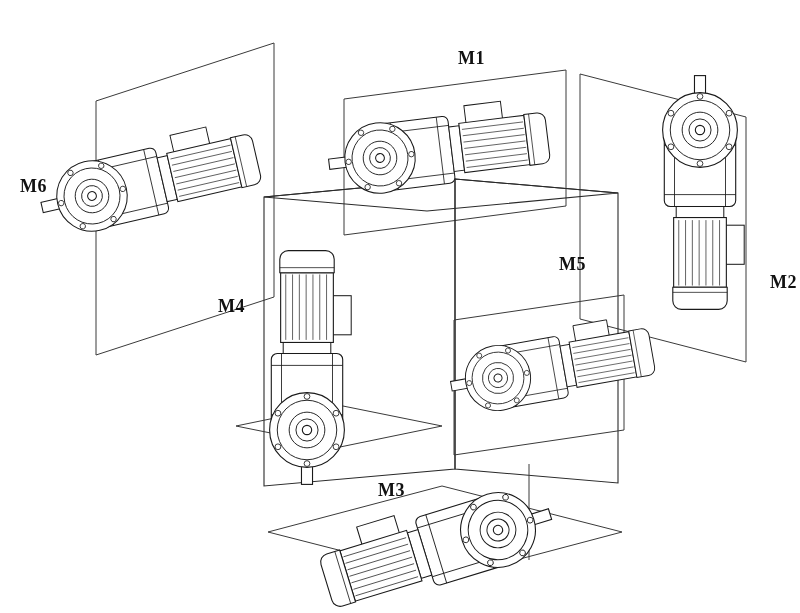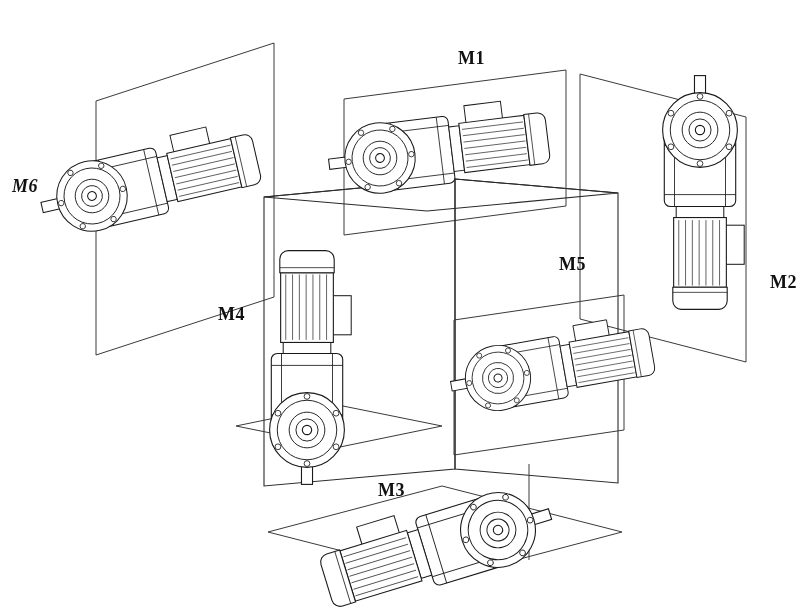--- a/index.html
+++ b/index.html
@@ -27,23 +27,23 @@
     font-weight: bold;
     font-size: 18px;
     color: #111111;
     letter-spacing: 0.5px;
     user-select: none;
     white-space: nowrap;
   }
   .lbl-m1 { left: 452px; top: 48px; }
   .lbl-m2 { left: 764px; top: 272px; }
   .lbl-m3 { left: 372px; top: 480px; }
-  .lbl-m4 { left: 212px; top: 304px; }
+  .lbl-m4 { left: 212px; top: 296px; }
   .lbl-m5 { left: 553px; top: 254px; font-family: Liberation Serif, serif; }
-  .lbl-m6 { left: 6px;   top: 176px; font-style: italic; }
+  .lbl-m6 { left: 14px;   top: 176px; }
 </style>
 </head>
 <body>
 
 <div class="stage">
 
   <svg class="diagram-svg" width="800" height="613" viewBox="0 0 800 613">
     <defs>
 
       <g id="gm">

